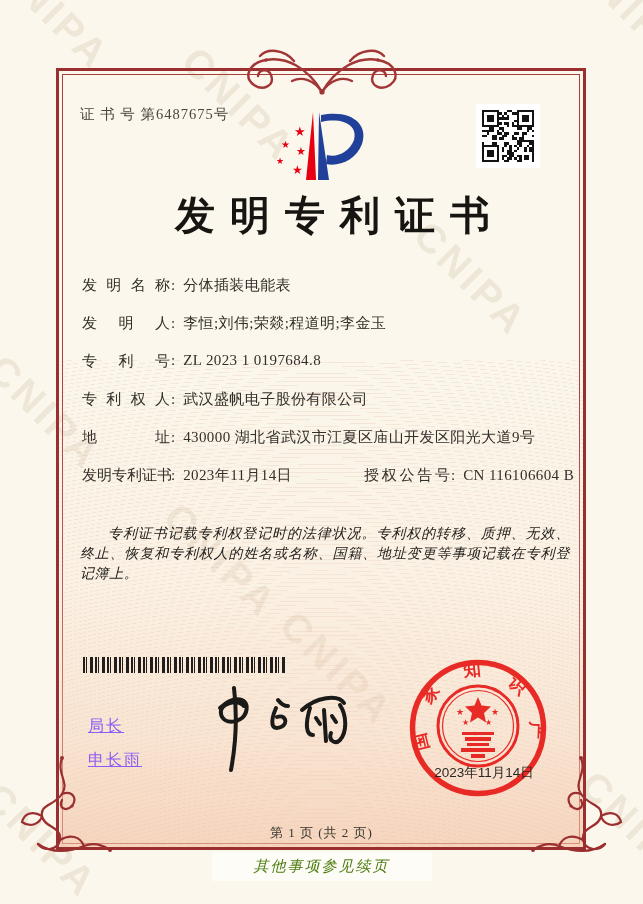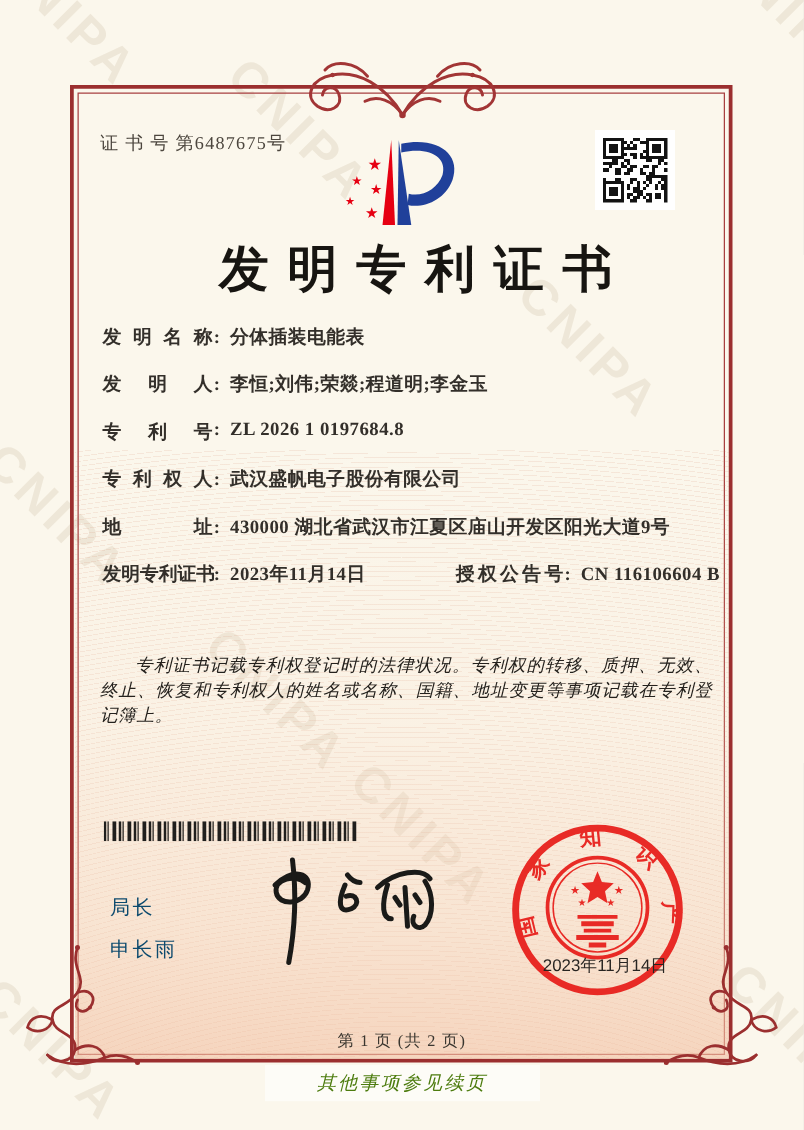--- a/index.html
+++ b/index.html
@@ -38,35 +38,35 @@
   .logo { position:absolute; left:266px; top:108px; }
   .qr-pad { position:absolute; left:476px; top:104px; width:64px; height:64px; background:#ffffff; }
   .qr-pad svg { position:absolute; left:6px; top:6px; }
   .title {
     position:absolute; left:0; top:188px; width:100%; text-align:center;
     font-size:40px; font-weight:bold; color:#171511; letter-spacing:15px;
     text-indent:15px;
     margin-left:11px;
   }
   
-  .fields { position:absolute; left:82px; top:260px; width:486px;font-weight:bold; }
+  .fields { position:absolute; left:82px; top:276px; width:486px; }
   .frow { height:38px; font-size:15px; color:#332f2a; white-space:nowrap; }
   .flabel { display:inline-block; width:88px; text-align:justify; text-align-last:justify; vertical-align:top; }
   .flabel2 { display:inline-block; width:86px; text-align:justify; text-align-last:justify; vertical-align:top; margin-left:72px; }
   .fcolon { display:inline-block; margin:0 8px 0 1px; }
   .fvalue { letter-spacing:0.4px; }
   
   .body-text { position:absolute; left:80px; top:524px; width:490px; }
   .body-text p {
     font-size:14px; line-height:20px; text-align:justify; text-indent:2em;
     font-style:italic; color:#24211d; letter-spacing:0.6px; margin-bottom:9px;
   }
   
   .barcode { position:absolute; left:83px; top:657px; }
-  .signer { position:absolute; left:88px; top:716px; font-family:"Liberation Sans", sans-serif; font-size:16px; color:#0c4a6e; }
+  .signer { position:absolute; left:88px; top:716px; font-family:"Liberation Sans", sans-serif; font-size:16px; color:#8b5cf6;text-decoration:underline; }
   .signer div { margin-bottom:13px; letter-spacing:2px; }
   .signature { position:absolute; left:190px; top:668px; }
   .seal { position:absolute; left:403px; top:653px; opacity:0.95; }
   
   .page-info { position:absolute; left:0; top:824px; width:100%; text-align:center; font-size:13px; color:#3a362f; letter-spacing:1px; }
   .cont-band { position:absolute; left:212px; top:852px; width:220px; height:29px; background:rgba(255,255,255,0.6); }
   .cont-note { position:absolute; left:0; top:857px; width:100%; text-align:center; font-size:15px; font-style:italic; color:#4d7c0f; letter-spacing:2px; }
   .ornament { position:absolute; pointer-events:none; }
 </style>
 </head>
@@ -380,21 +380,21 @@
   <div class="title">发明专利证书</div>
 
   <div class="fields">
     <div class="frow">
       <span class="flabel">发明名称</span><span class="fcolon">:</span><span class="fvalue">分体插装电能表</span>
     </div>
     <div class="frow">
       <span class="flabel">发明人</span><span class="fcolon">:</span><span class="fvalue">李恒;刘伟;荣燚;程道明;李金玉</span>
     </div>
     <div class="frow">
-      <span class="flabel">专利号</span><span class="fcolon">:</span><span class="fvalue">ZL 2026 1 0197684.8</span>
+      <span class="flabel">专利号</span><span class="fcolon">:</span><span class="fvalue">ZL 2023 1 0197684.8</span>
     </div>
     <div class="frow">
       <span class="flabel">专利权人</span><span class="fcolon">:</span><span class="fvalue">武汉盛帆电子股份有限公司</span>
     </div>
     <div class="frow">
       <span class="flabel">地址</span><span class="fcolon">:</span><span class="fvalue">430000 湖北省武汉市江夏区庙山开发区阳光大道9号</span>
     </div>
     <div class="frow">
       <span class="flabel">发明专利证书</span><span class="fcolon">:</span><span class="fvalue">2023年11月14日</span><span class="flabel2">授权公告号</span><span class="fcolon">:</span><span class="fvalue">CN 116106604 B</span>
     </div>

